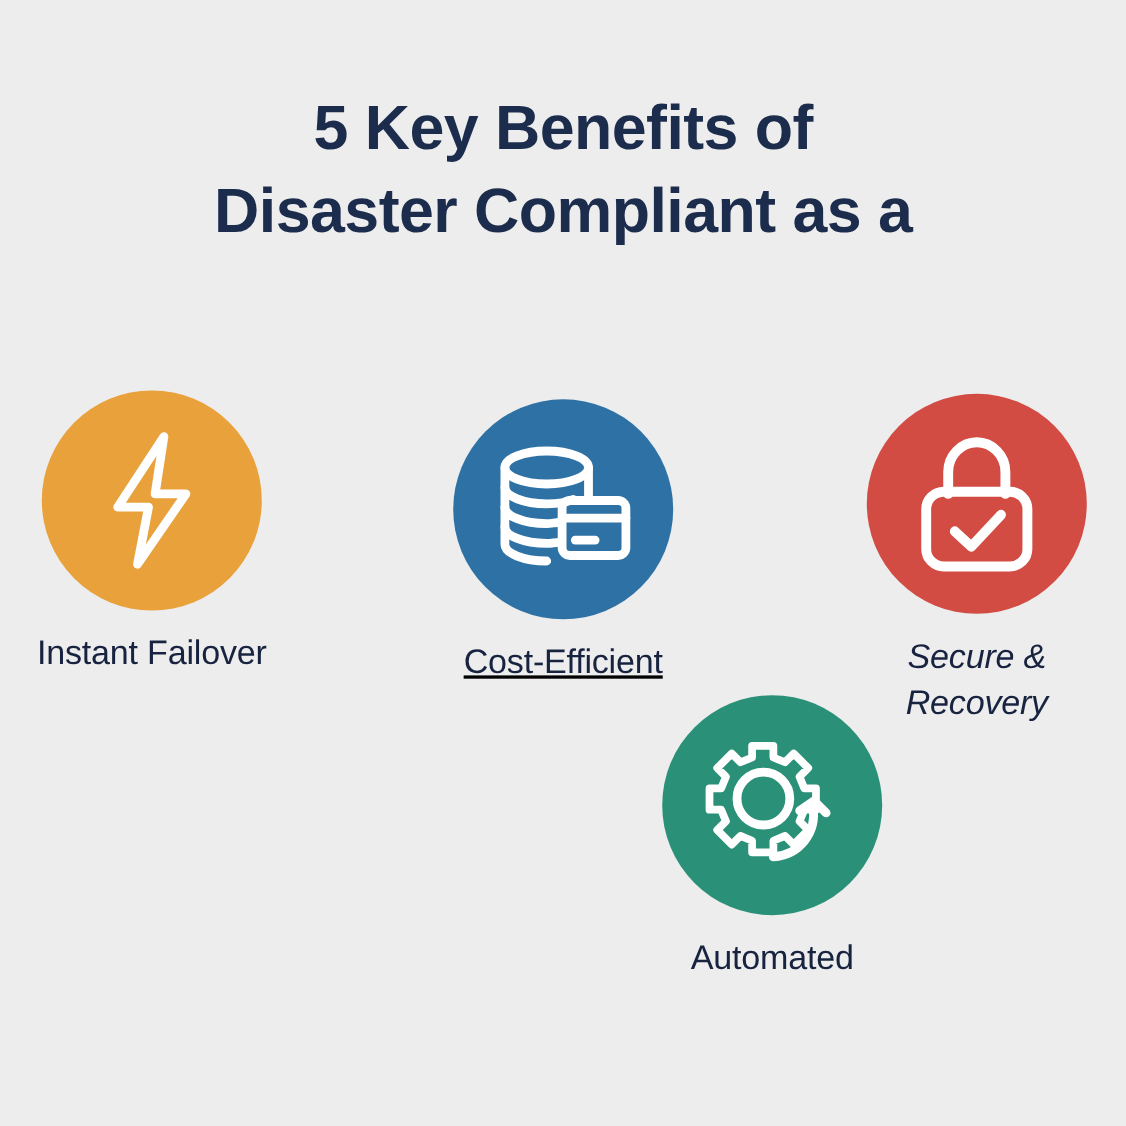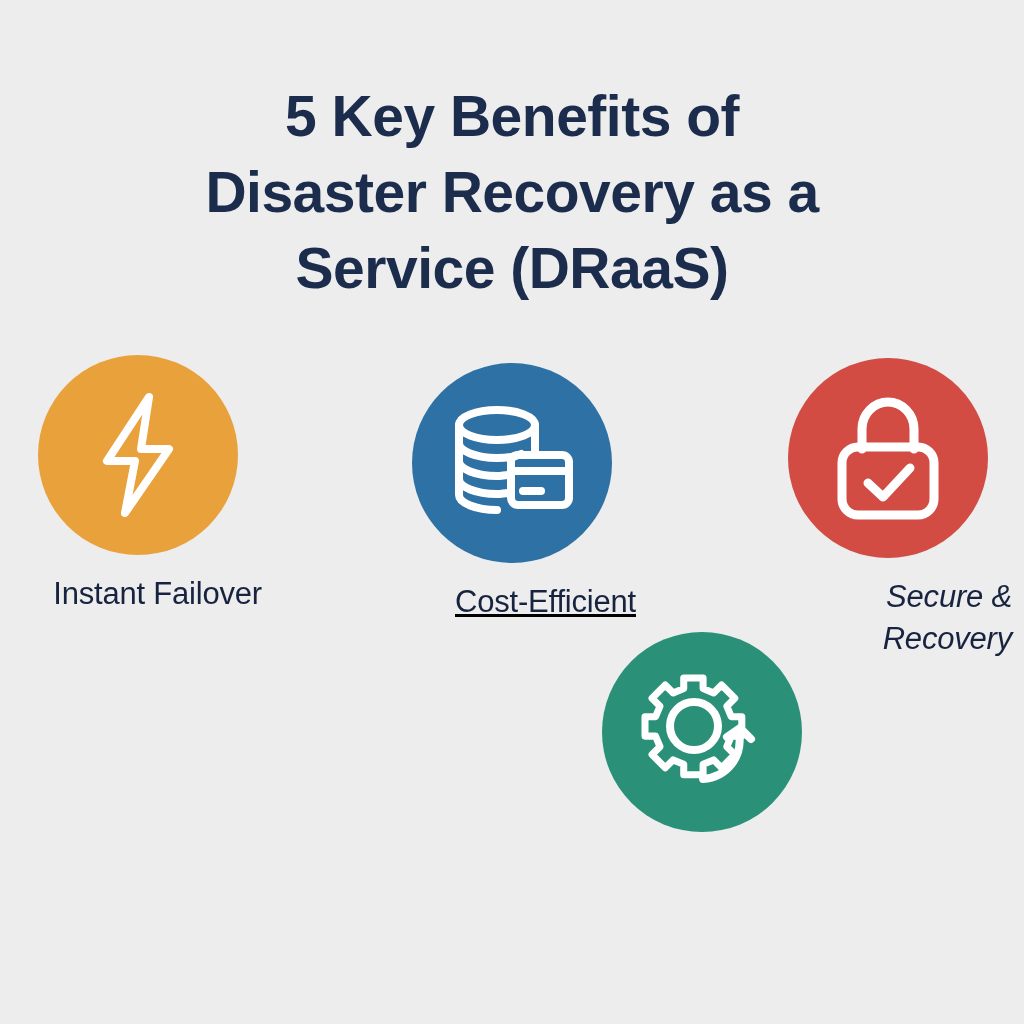--- a/index.html
+++ b/index.html
@@ -61,21 +61,20 @@
   .benefit-label {
     margin-top: 18px;
     color: #17233f;
     font-size: 31px;
     font-weight: 400;
     line-height: 42px;
     letter-spacing: -0.2px;
   }
   .benefit-label .lbl-line {
     display: block;
-    text-align: right;
   }
 
   
   .b-1 { left: 14px;  top: 355px; }
   .b-2 { left: 388px; top: 363px; text-decoration: underline; }
   .b-3 { left: 764px; top: 358px; font-style: italic; }
   
   .b-4 { left: 208px; top: 632px; }
   .b-5 { left: 578px; top: 632px; }
 
@@ -85,22 +84,21 @@
   .b-4 .circle { background: #2a93a1; }
   .b-5 .circle { background: #2a9178; }
 </style>
 </head>
 <body>
 
 <div class="canvas">
 
   <div class="title-block">
     <span class="title-line">5 Key Benefits of</span>
-    <span class="title-line">Disaster Recovery as a</span>
-    <span class="title-line">Service (DRaaS)</span>
+    <span class="title-line">Disaster Compliant as a</span>
   </div>
 
   <div class="benefit b-1">
     <div class="circle">
       <span>
         <svg width="110" height="128" viewBox="0 0 110 128" fill="none" stroke="#ffffff" stroke-width="8" stroke-linejoin="round" stroke-linecap="round">
           <path d="M66 6 L24 70 L52 70 L42 122 L86 58 L58 58 Z"></path>
         </svg>
       </span>
     </div>
@@ -156,16 +154,17 @@
 
           <path d="M44 8 H66 V20 L78 25 L87 16 L102 31 L93 40 L98 52 H110 V74 H98 L93 86 L102 95 L87 110 L78 101 L66 106 V118 H44 V106 L32 101 L23 110 L8 95 L17 86 L12 74 H0 V52 H12 L17 40 L8 31 L23 16 L32 25 L44 20 Z" transform="translate(6,0) scale(0.88)"></path>
           <circle cx="55" cy="55" r="24"></circle>
 
           <path d="M100 62 C104 86 88 106 64 108"></path>
           <path d="M88 66 L101 57 L112 68"></path>
         </svg>
       </span>
     </div>
     <div class="benefit-label">
+      <span class="lbl-line">Automated</span>
     </div>
   </div>
 
 </div>
 
 </body></html>

